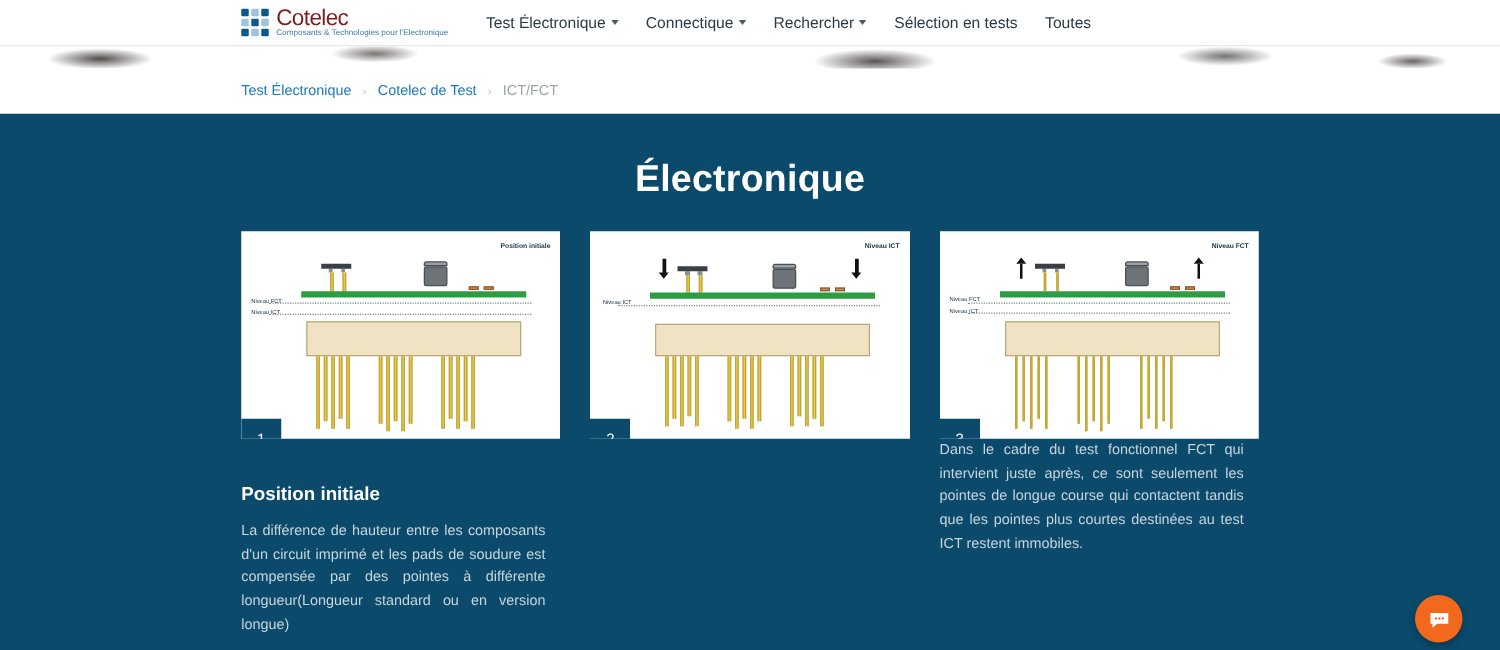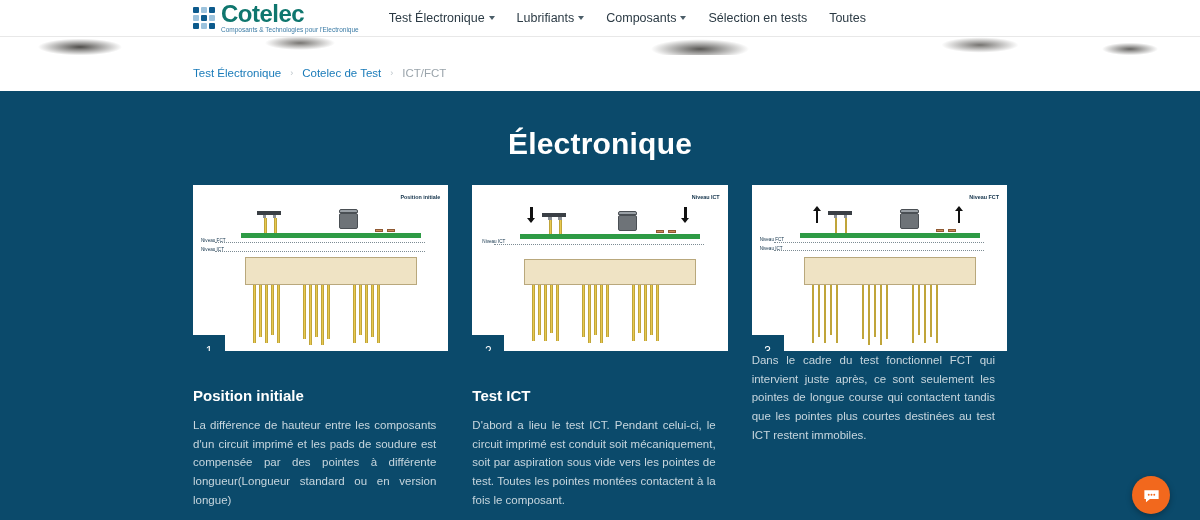--- a/index.html
+++ b/index.html
@@ -25,21 +25,21 @@
   .logo-mark {
     display: grid;
     grid-template-columns: repeat(3, 6px);
     grid-template-rows: repeat(3, 6px);
     gap: 2px;
   }
   .logo-mark i { display: block; width: 6px; height: 6px; background: #0c5a8c; border-radius: 1px; }
   .logo-mark i.pale { background: #9dc3dd; }
   .logo-text { line-height: 1; }
   .logo-name {
-    font-size: 24px; font-weight: bold; color: #0f766e;
+    font-size: 18px; font-weight: normal; color: #7f1d1d;
     letter-spacing: -0.5px; display: block;
   }
   .logo-tag { font-size: 6.5px; color: #3b7ba5; display: block; margin-top: 1px; }
 
   .nav { display: flex; align-items: center; gap: 22px; }
   .nav-item {
     font-size: 12.5px; color: #2b3a44; white-space: nowrap;
     display: flex; align-items: center; gap: 4px; cursor: pointer;
   }
   .caret {
@@ -297,25 +297,25 @@
       <span class="logo-tag">Composants &amp; Technologies pour l'Electronique</span>
     </div>
   </div>
 
   <div class="nav">
     <div class="nav-item">
       <span>Test Électronique</span>
       <span class="caret"></span>
     </div>
     <div class="nav-item">
-      <span>Lubrifiants</span>
+      <span>Connectique</span>
       <span class="caret"></span>
     </div>
     <div class="nav-item">
-      <span>Composants</span>
+      <span>Rechercher</span>
       <span class="caret"></span>
     </div>
     <div class="nav-item">
       <span>Sélection en tests</span>
     </div>
     <div class="nav-item">
       <span>Toutes</span>
     </div>
   </div>
 
@@ -436,24 +436,20 @@
           </div>
           <div style="position:absolute; left:160px; top:100px;">
             <div class="pin" style="left:0px;  top:0; height:56px;"></div>
             <div class="pin" style="left:6px;  top:0; height:48px;"></div>
             <div class="pin" style="left:12px; top:0; height:56px;"></div>
             <div class="pin" style="left:18px; top:0; height:50px;"></div>
             <div class="pin" style="left:24px; top:0; height:56px;"></div>
           </div>
         </div>
         <div class="card-badge">2</div>
-      </div>
-      <div class="card-body">
-        <div class="card-title">Test ICT</div>
-        <p>D'abord a lieu le test ICT. Pendant celui-ci, le circuit imprimé est conduit soit mécaniquement, soit par aspiration sous vide vers les pointes de test. Toutes les pointes montées contactent à la fois le composant.</p>
       </div>
     </div>
 
     <div class="card">
       <div class="card-img">
         <div class="dg">
           <div class="dg-title" style="right:8px; top:9px;">Niveau FCT</div>
 
           <div class="arrow-stem" style="left:64px; top:26px; height:12px;"></div>
           <div class="arrow-head-up" style="left:61px; top:21px;"></div>

